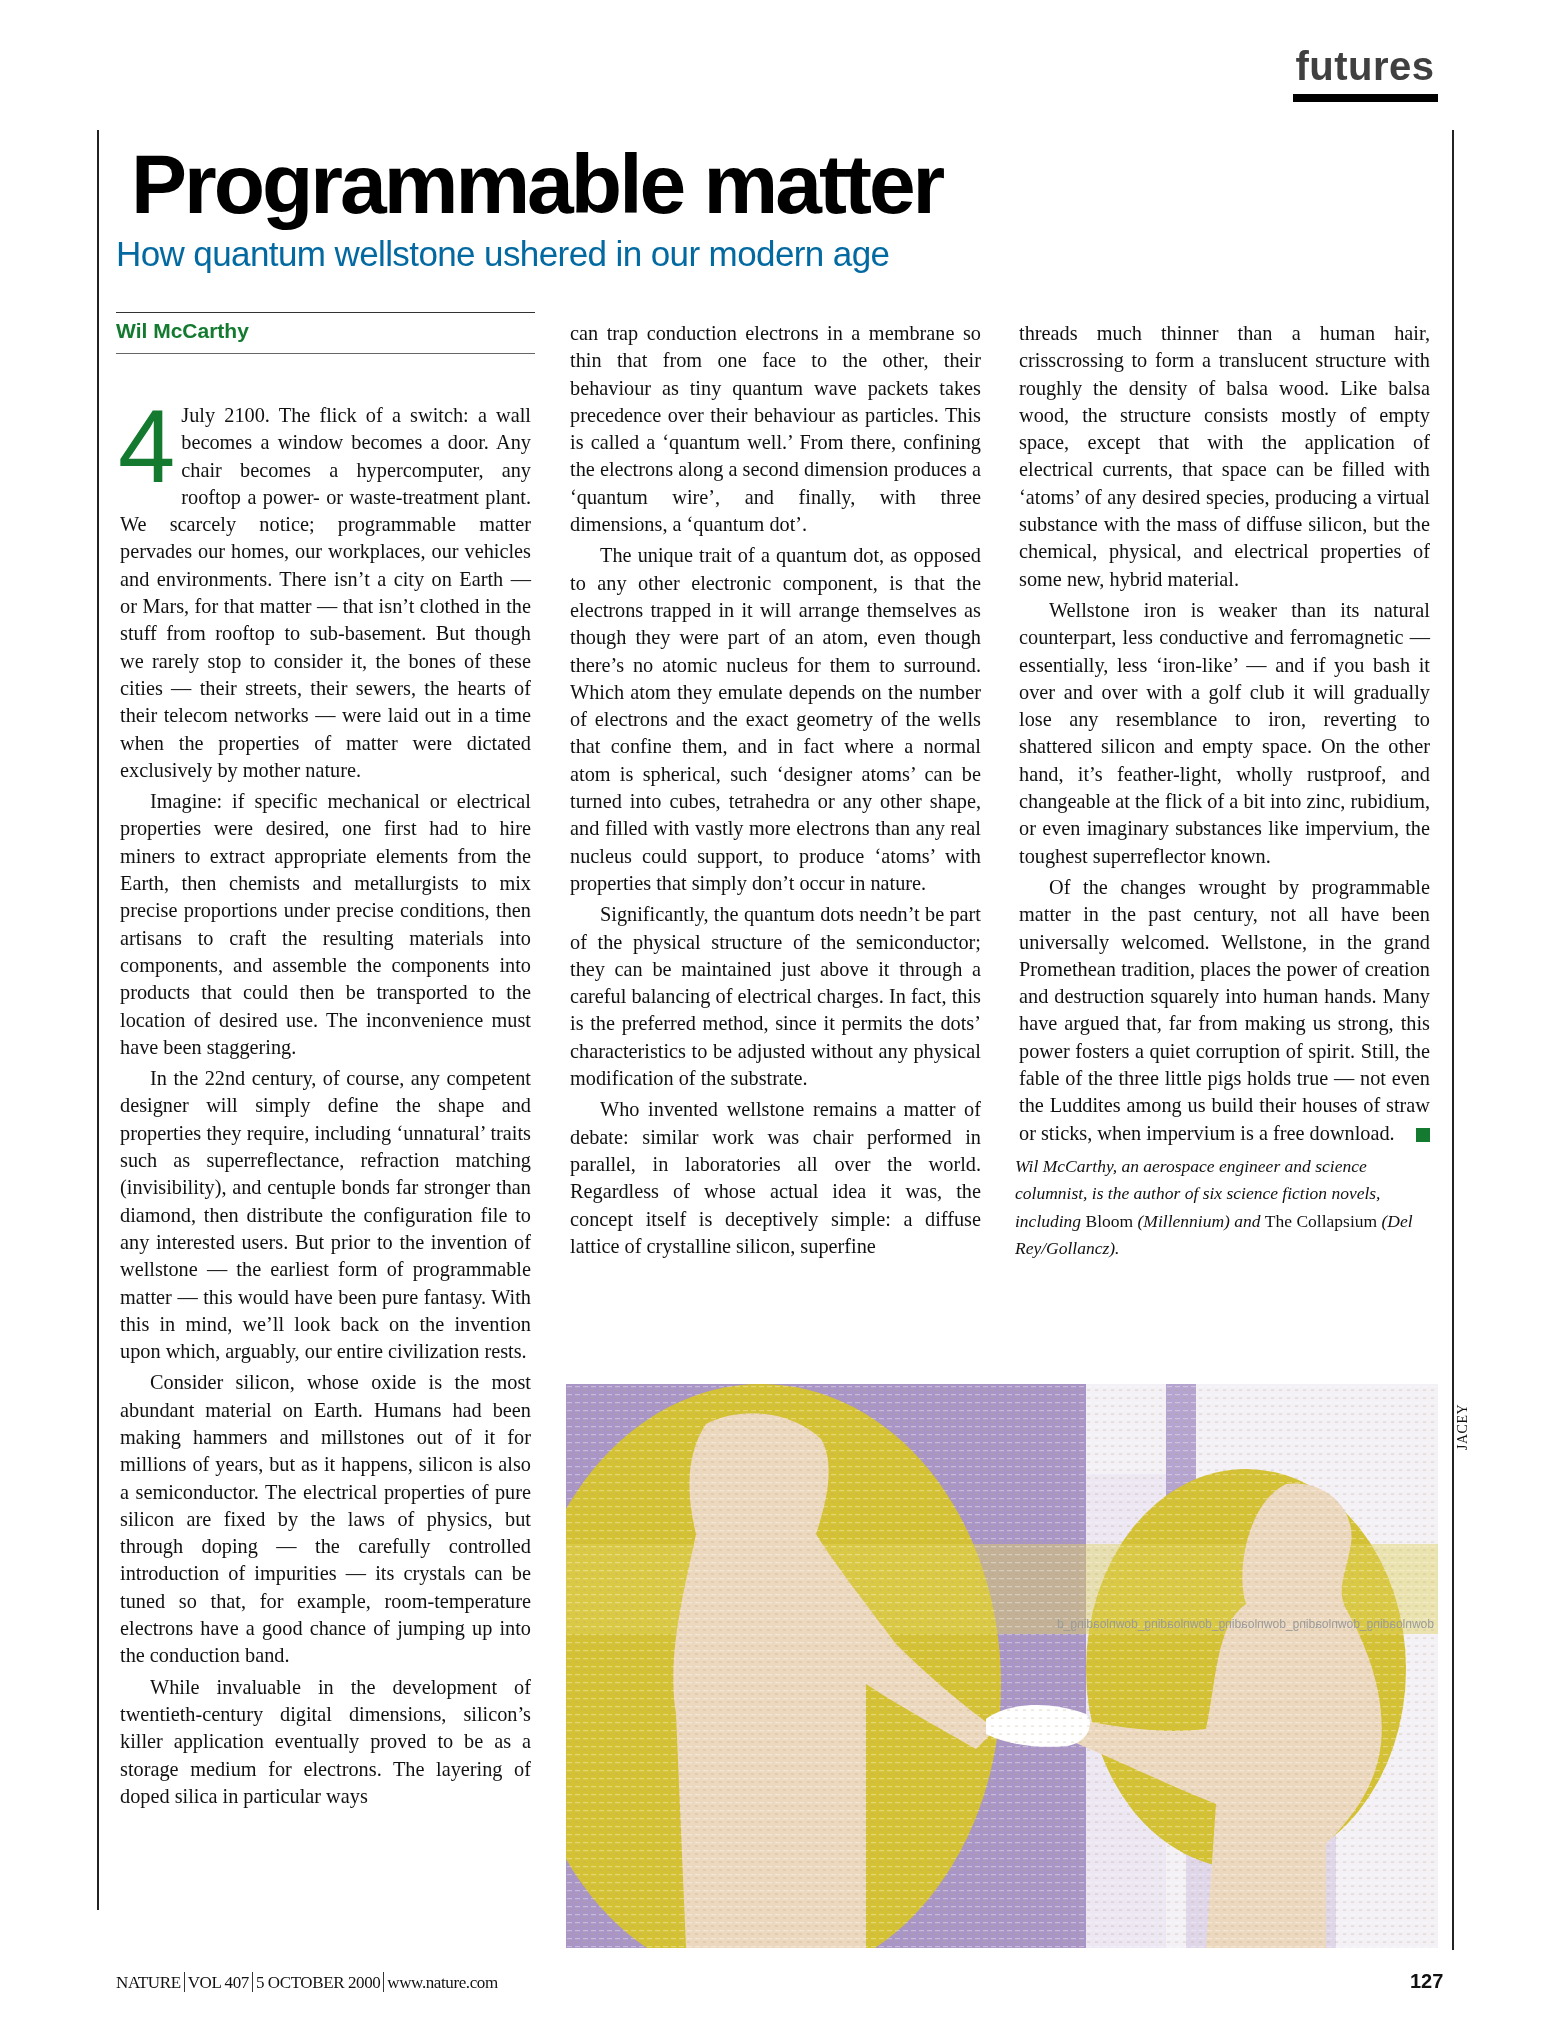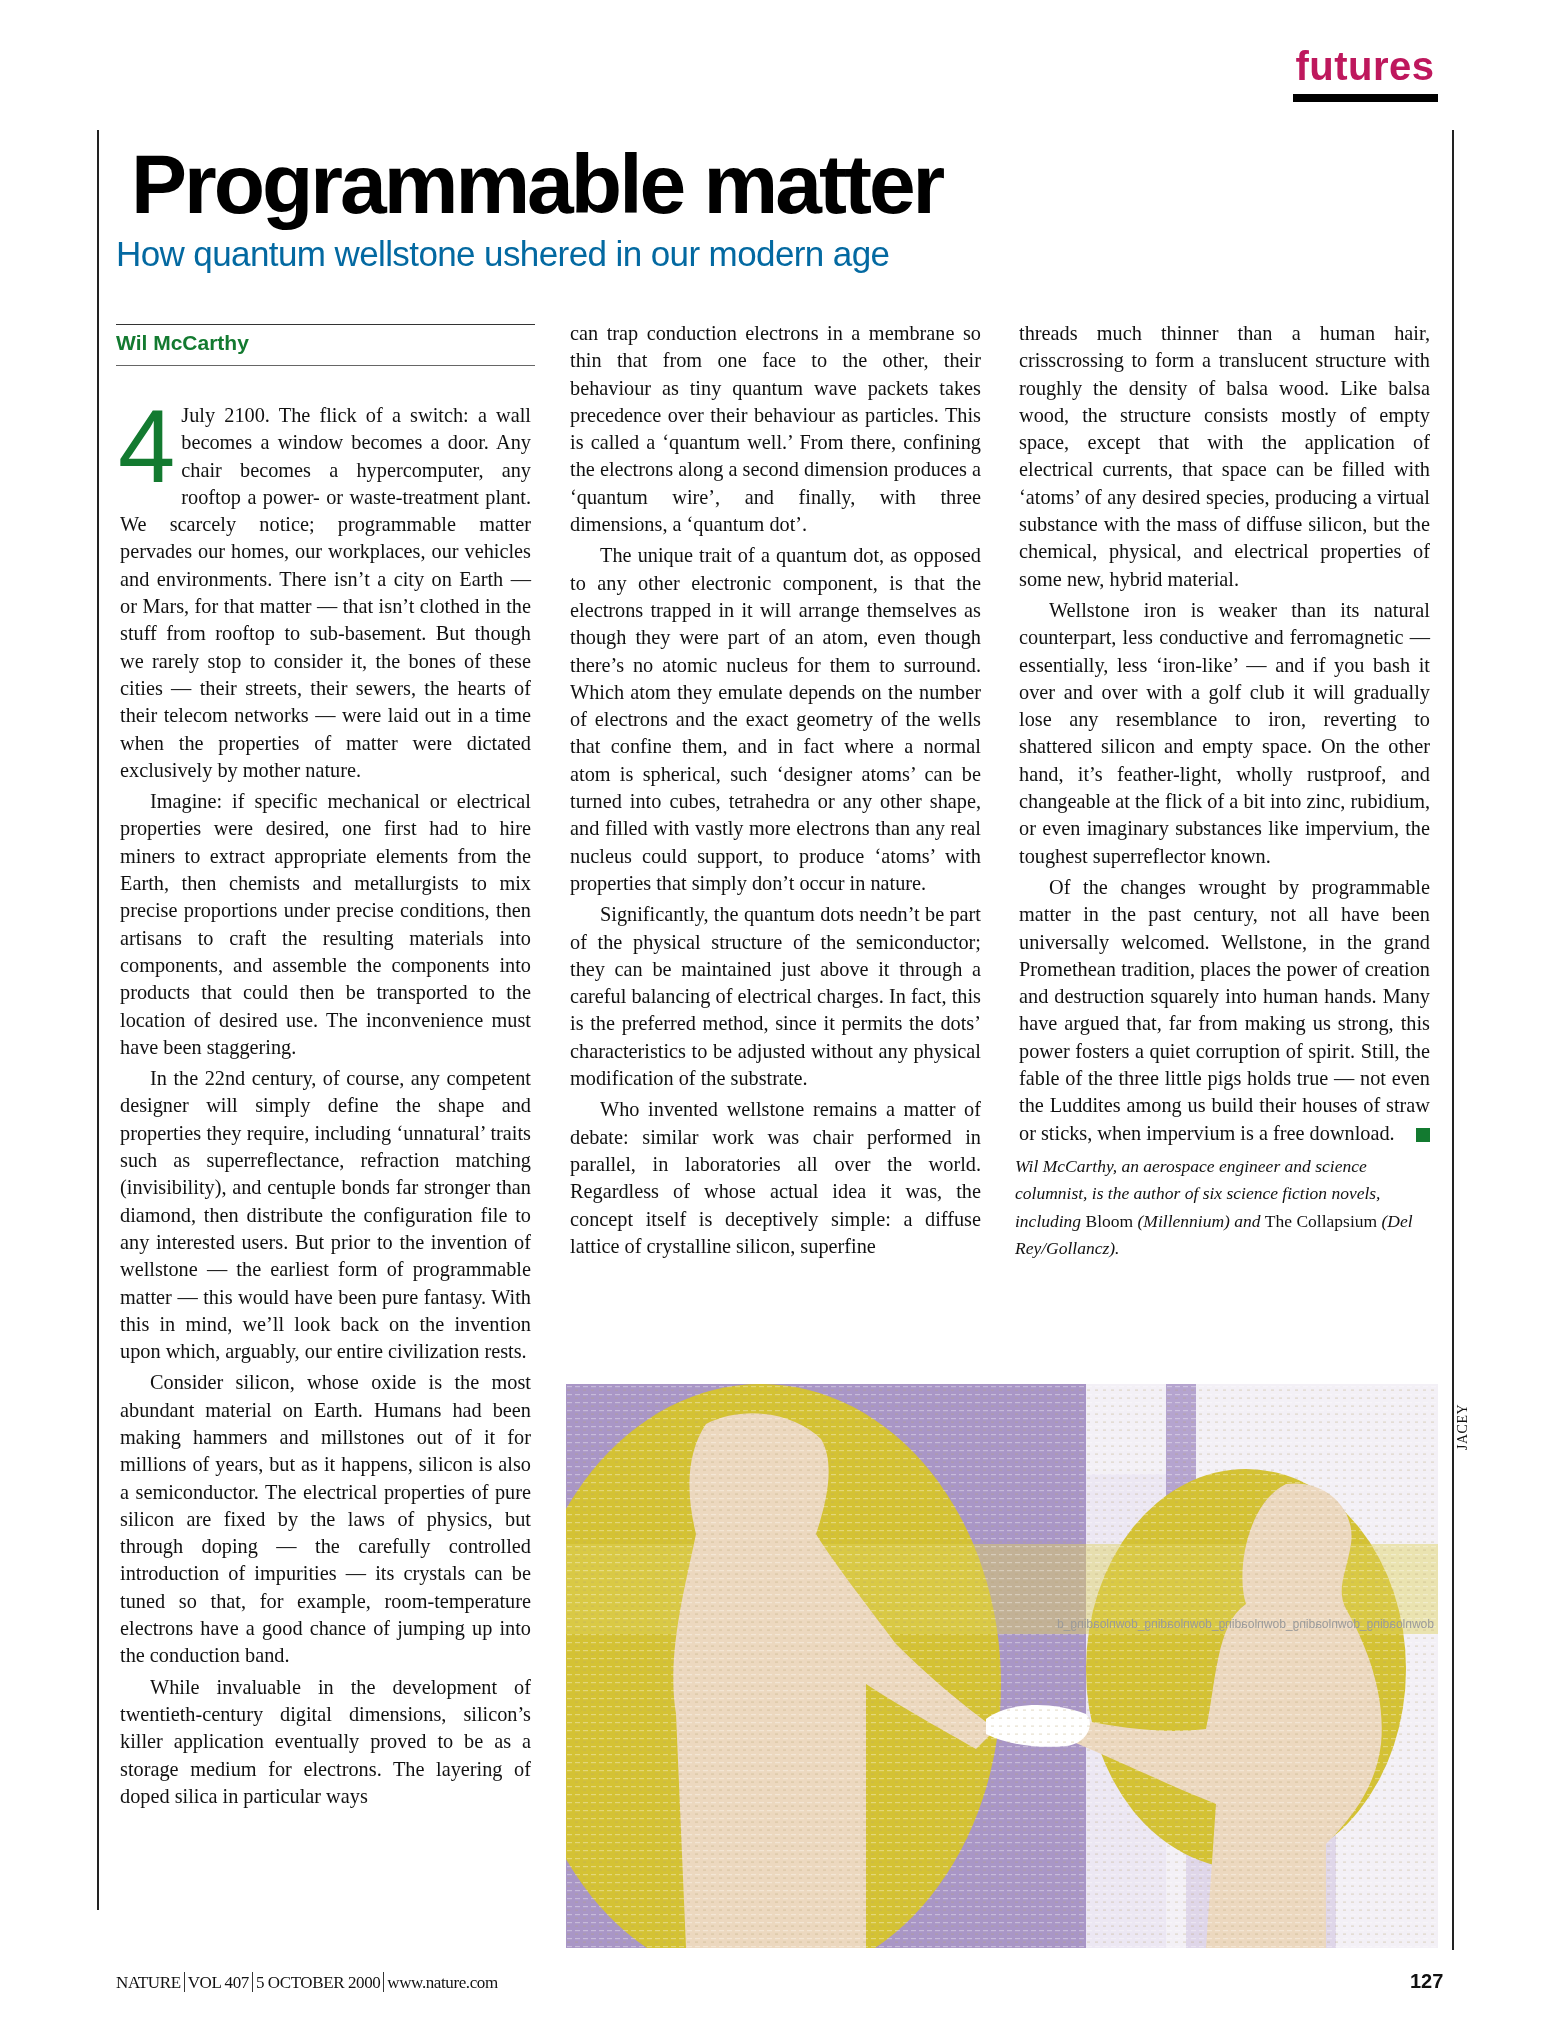--- a/index.html
+++ b/index.html
@@ -1,34 +1,34 @@
 <!DOCTYPE html>
 <html><head>
   <meta charset="utf-8">
   <style>
     html, body { margin: 0; padding: 0; background: #ffffff; }
     body { width: 1541px; height: 2027px; position: relative; overflow: hidden;
            font-family: "Liberation Serif", "DejaVu Serif", serif; color: #111; }
 
     .section-tag { position: absolute; left: 1292px; top: 44px; width: 146px; text-align: center;
       font-family: "Liberation Sans", sans-serif; font-weight: bold; font-size: 40px; line-height: 44px;
-      color: #be185d; letter-spacing: 0.5px; }
+      color: #404040; letter-spacing: 0.5px; }
     .section-rule { position: absolute; left: 1293px; top: 94px; width: 145px; height: 8px; background: #000; }
 
     .left-rule { position: absolute; left: 97px; top: 130px; width: 2px; height: 1780px; background: #222; }
     .right-rule { position: absolute; left: 1452px; top: 130px; width: 2px; height: 1820px; background: #222; }
 
     .title { position: absolute; left: 115px; top: 118px; margin: 16px;
       font-family: "Liberation Sans", sans-serif; font-weight: bold; font-size: 84px; line-height: 100px;
       letter-spacing: -3px; color: #000; white-space: nowrap; }
     .subtitle { position: absolute; left: 116px; top: 232px; margin: 0;
       font-family: "Liberation Sans", sans-serif; font-weight: normal; font-size: 35px; line-height: 44px;
       color: #0369a1; letter-spacing: -0.6px; white-space: nowrap; }
 
-    .byline-box { position: absolute; left: 116px; top: 324px; width: 419px; height: 40px;
+    .byline-box { position: absolute; left: 116px; top: 312px; width: 419px; height: 40px;
       border-top: 1.5px solid #333; border-bottom: 1.5px solid #666; }
     .byline { position: absolute; left: 0; top: 6px; font-family: "Liberation Sans", sans-serif;
       font-weight: bold; font-size: 21px; color: #137a30; }
 
     .col { position: absolute; width: 419px; font-size: 20.3px; line-height: 27.3px;
       text-align: justify; hyphens: manual; }
     .col p { margin: 4px; text-indent: 30px; }
     .col p.noindent { text-indent: 0; }
     #col1 { left: 116px; top: 398px; }
     #col2 { left: 566px; top: 316px; }

